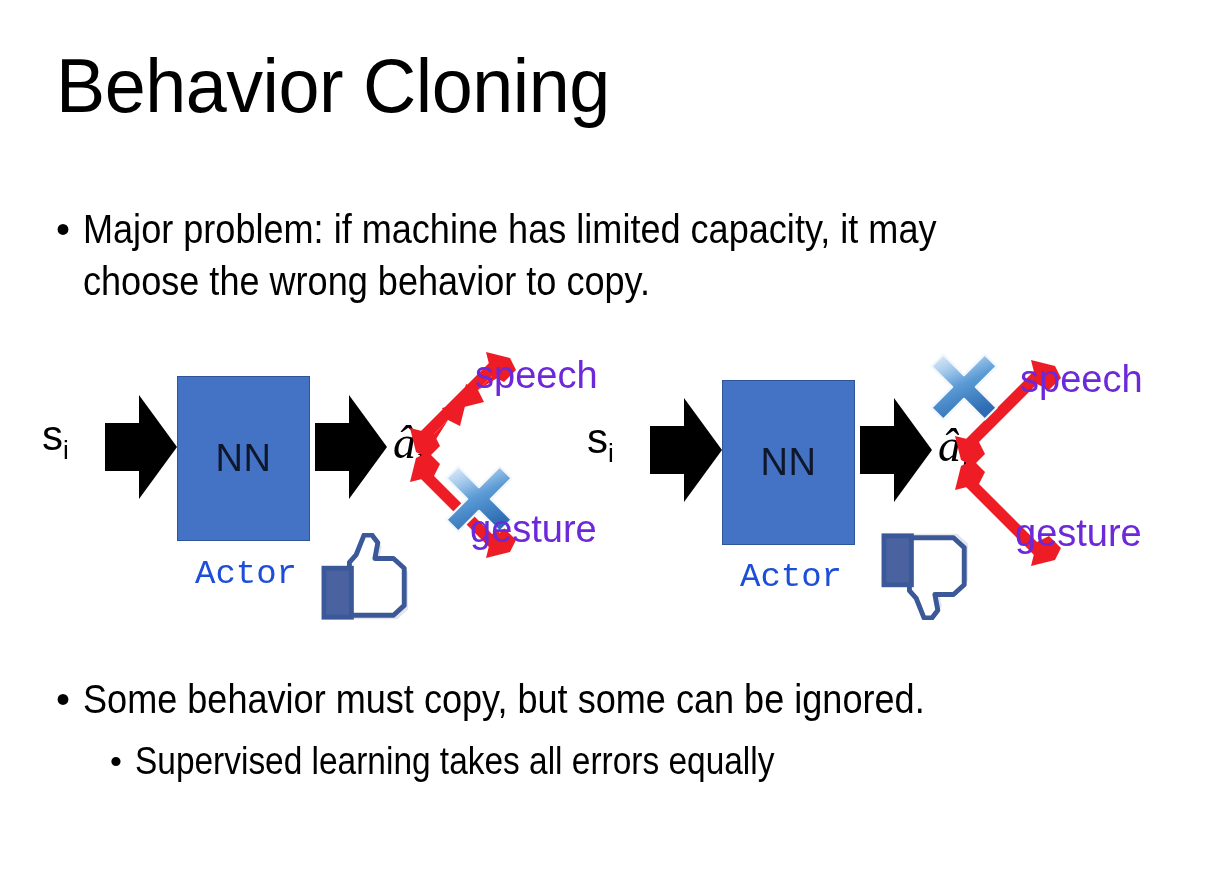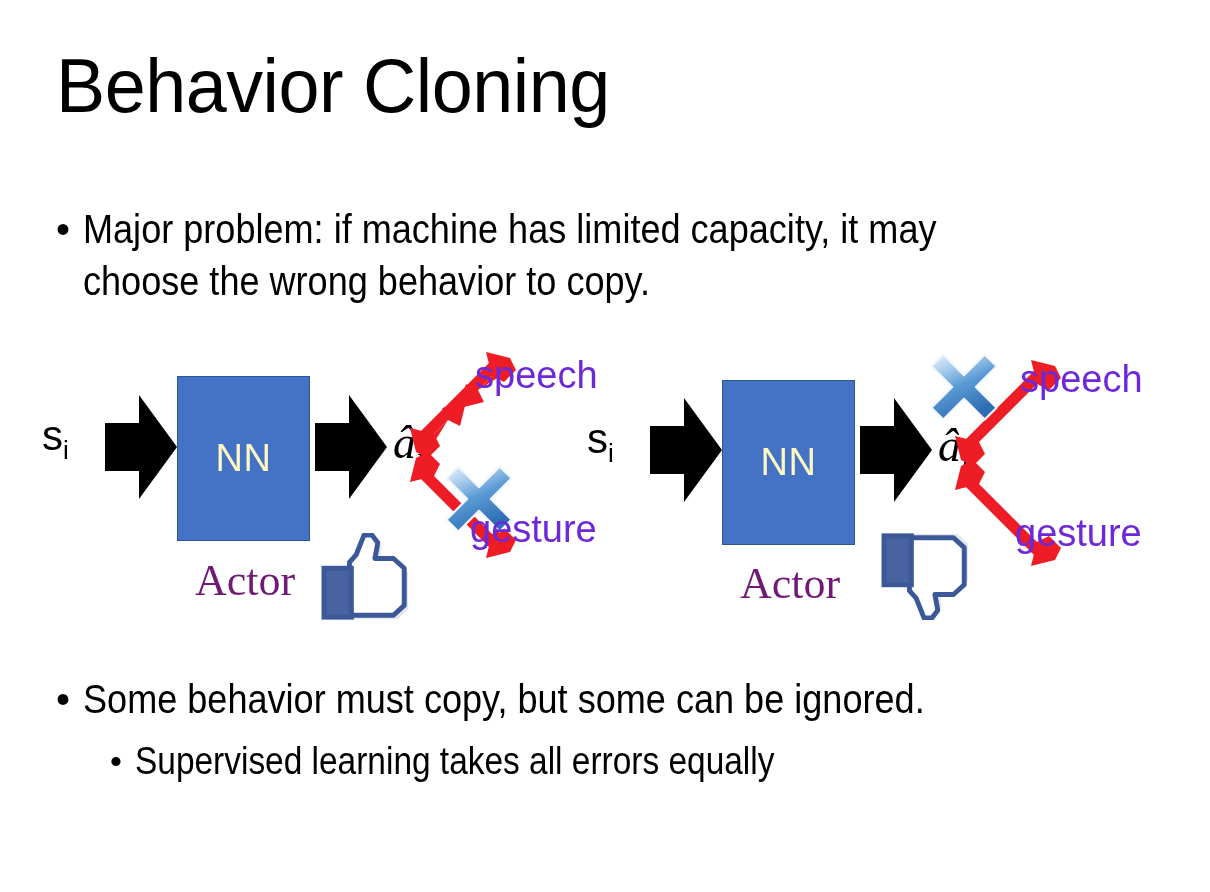--- a/index.html
+++ b/index.html
@@ -141,31 +141,31 @@
     background: #4472C4;
     border: 1px solid #2E5597;
     box-sizing: border-box;
     display: flex;
     align-items: center;
     justify-content: center;
   }
   .nn-box .nn-label {
     font-family: "Liberation Sans", sans-serif;
     font-size: 38px;
-    color: #fef9c3;
+    color: #0f172a;
     font-weight: 400;
     letter-spacing: 0.5px;
   }
 
   
   .actor-label {
     position: absolute;
-    font-family: Liberation Serif, serif;
-    font-size: 44px;
-    color: #701a75;
+    font-family: Liberation Mono, monospace;
+    font-size: 34px;
+    color: #1d4ed8;
     white-space: nowrap;
   }
 
   
   .action-label {
     position: absolute;
     font-family: "Liberation Serif", serif;
     font-style: italic;
     font-size: 46px;
     line-height: 1;

